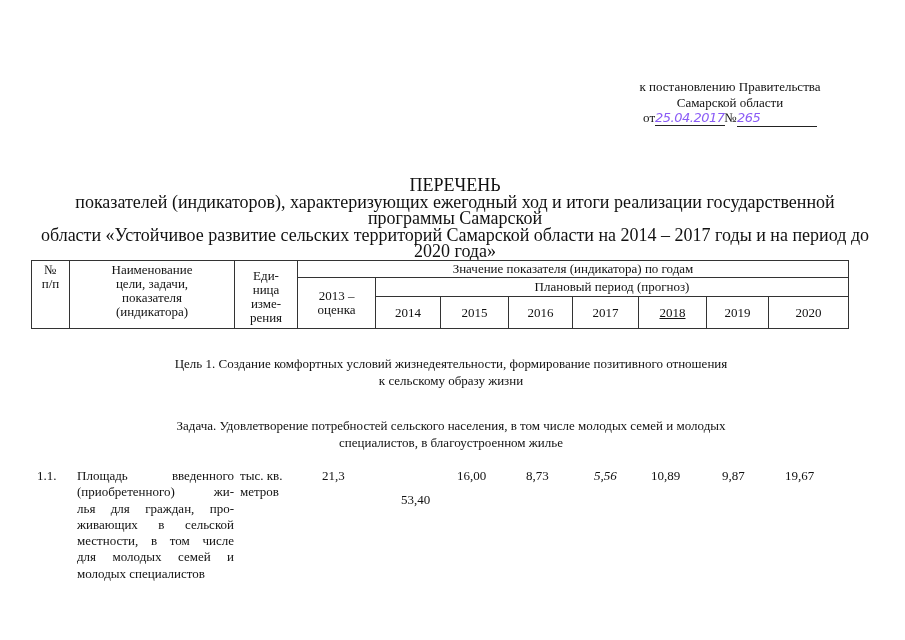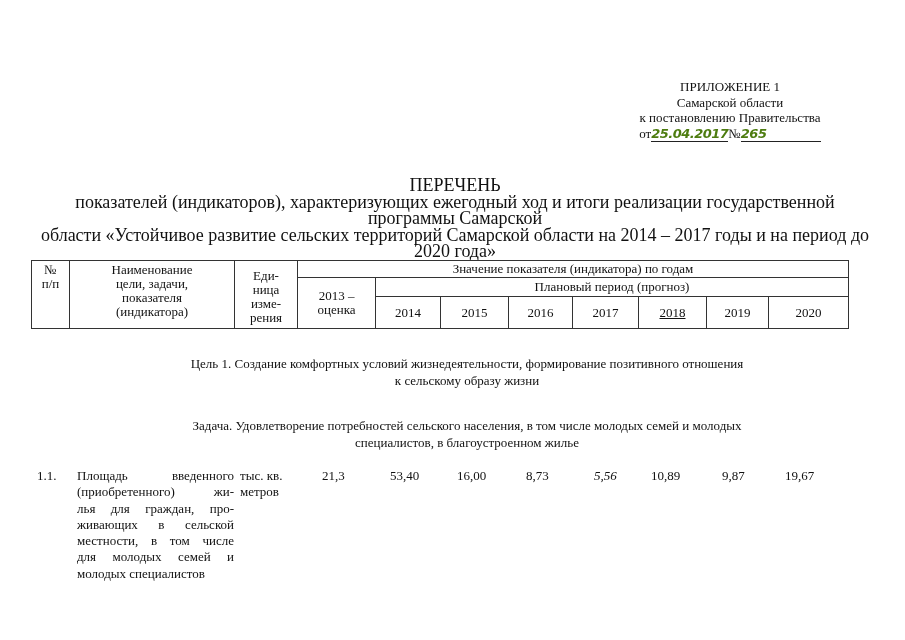--- a/index.html
+++ b/index.html
@@ -1,37 +1,36 @@
 <!DOCTYPE html>
 <html><head>
 <meta charset="utf-8">
 <style>
   html, body { margin:0; padding:0; }
   body { width:905px; height:640px; background:#ffffff; position:relative; overflow:hidden;
          font-family:"Liberation Serif", "DejaVu Serif", serif; color:#111; font-size:13px; }
   .abs { position:absolute; }
   .appendix { left:600px; top:79px; width:260px; text-align:center; line-height:15.5px; font-size:13px; }
-  .hand { font-family:"DejaVu Sans", sans-serif; font-style:italic; font-weight:bold; font-size:13px; letter-spacing:-0.5px; color:#4d7c0f; }
+  .hand { font-family:"DejaVu Sans", sans-serif; font-style:italic; font-weight:normal; font-size:13px; letter-spacing:-0.5px; color:#8b5cf6; }
   .underline { border-bottom:1px solid #222; }
   .title-block { left:30px; top:177px; width:850px; text-align:center; line-height:16.5px; font-size:18px; }
   table.hdr { position:absolute; left:31px; top:260px; border-collapse:collapse; font-size:13px; }
   table.hdr td { border:1px solid #333; text-align:center; vertical-align:middle; padding:0; line-height:14px; }
-  .para { left:72px; width:790px; text-align:center; line-height:16.5px; font-size:13px; }
+  .para { left:56px; width:790px; text-align:center; line-height:16.5px; font-size:13px; }
   .row { top:468px; font-size:13px; line-height:16.3px; }
   .num { text-align:left; }
   .desc { left:77px; width:157px; text-align:justify; }
   .unit { left:240px; width:60px; }
 </style>
 </head>
 <body>
 
 <div class="abs appendix">
-  <div>ПРИЛОЖЕНИЕ 1</div>
+  <div>к постановлению Правительства</div>
   <div>Самарской области</div>
-  <div>к постановлению Правительства</div>
   <div>
     <span>от</span><span class="hand underline">25.04.2017</span><span>№</span><span class="hand underline" style="display:inline-block;width:80px;text-align:left;">265</span>
   </div>
 </div>
 
 <div class="abs title-block">
   <div>ПЕРЕЧЕНЬ</div>
   <div>показателей (индикаторов), характеризующих ежегодный ход и итоги реализации государственной программы Самарской</div>
   <div>области «Устойчивое развитие сельских территорий Самарской области на 2014 – 2017 годы и на период до 2020 года»</div>
 </div>
@@ -95,20 +94,20 @@
     <div style="text-align-last:justify;">живающих в сельской</div>
     <div style="text-align-last:justify;">местности, в том числе</div>
     <div style="text-align-last:justify;">для молодых семей и</div>
     <div>молодых специалистов</div>
   </div>
   <div class="abs row unit">
     <div>тыс. кв.</div>
     <div>метров</div>
   </div>
   <div class="abs row" style="left:322px;">21,3</div>
-  <div class="abs row" style="left:390px;">53,40</div>
+  <div class="abs row" style="left:401px;margin-top:24px;">53,40</div>
   <div class="abs row" style="left:457px;">16,00</div>
   <div class="abs row" style="left:526px;">8,73</div>
   <div class="abs row" style="left:594px;font-style:italic;">5,56</div>
   <div class="abs row" style="left:651px;">10,89</div>
   <div class="abs row" style="left:722px;">9,87</div>
   <div class="abs row" style="left:785px;">19,67</div>
 </div>
 
 </body></html>

